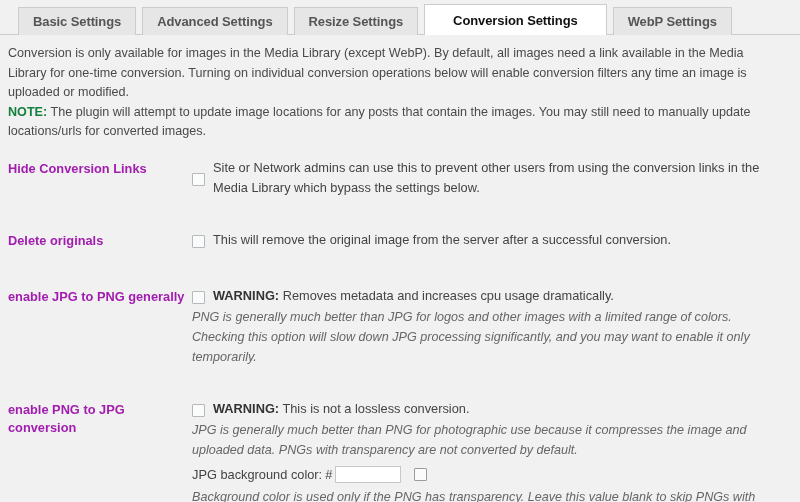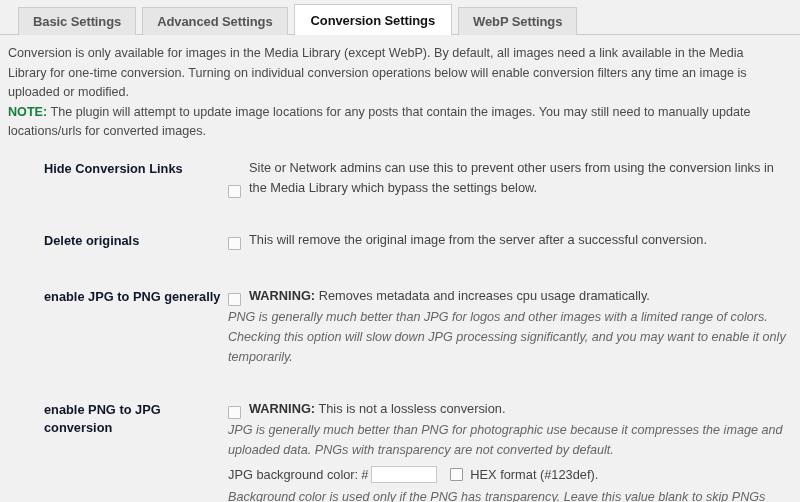--- a/index.html
+++ b/index.html
@@ -43,21 +43,21 @@
     white-space: nowrap;
     letter-spacing: -0.1px;
     cursor: pointer;
   }
   .tab.active {
     background: #ffffff;
     color: #111111;
     border-color: #cccccc;
     height: 31px;
     line-height: 31px;
-    padding: 0 16px;
+    padding: 0 28px;
   }
 
   
   .intro {
     padding: 9px 16px 0 8px;
     font-size: 12.6px;
     line-height: 19.5px;
     color: #4a4a4a;
     max-width: 784px;
   }
@@ -80,35 +80,34 @@
     align-items: flex-start;
   }
   .row-label {
     width: 192px;
     min-width: 192px;
     box-sizing: border-box;
     padding-left: 8px;
     padding-top: 2px;
     font-size: 12.8px;
     font-weight: bold;
-    color: #0f172a;
+    color: #a21caf;
     line-height: 18px;
-    margin-left: 36px;
   }
   .row-body {
     flex: 1;
     padding-right: 14px;
   }
   .spacer-md { height: 32px; }
   .spacer-lg { height: 36px; }
 
   
   .cb-line {
     display: flex;
-    align-items: flex-end;
+    align-items: center;
     font-size: 12.8px;
     line-height: 20px;
     color: #444444;
   }
   .checkbox {
     width: 13px;
     height: 13px;
     min-width: 13px;
     box-sizing: border-box;
     border: 1px solid #b4b9be;
@@ -169,20 +168,21 @@
     margin-right: 7px;
     cursor: pointer;
   }
 </style>
 </head>
 <body>
 
 <div class="tab-bar">
   <div class="tab">Basic Settings</div>
   <div class="tab">Advanced Settings</div>
+  <div class="tab">Resize Settings</div>
   <div class="tab active">Conversion Settings</div>
   <div class="tab">WebP Settings</div>
 </div>
 
 <div class="intro">
   <p>Conversion is only available for images in the Media Library (except WebP). By default, all images need a link available in the Media Library for one-time conversion. Turning on individual conversion operations below will enable conversion filters any time an image is uploaded or modified.</p>
   <p><span class="note-label">NOTE:</span><span> The plugin will attempt to update image locations for any posts that contain the images. You may still need to manually update locations/urls for converted images.</span></p>
 </div>
 
 <div class="settings">
@@ -231,20 +231,19 @@
         <span class="checkbox"></span>
         <span class="cb-text"><span class="warn">WARNING:</span><span> This is not a lossless conversion.</span></span>
       </div>
       <div class="desc">JPG is generally much better than PNG for photographic use because it compresses the image and uploaded data. PNGs with transparency are not converted by default.</div>
 
       <div class="color-line">
         <span class="lbl">JPG background color:</span>
         <span class="hash">#</span>
         <input class="color-input" type="text" placeholder="" value="" style="">
         <span class="hex-cb"></span>
-        <span>HEX format (#123def).</span>
       </div>
 
       <div class="desc">Background color is used only if the PNG has transparency. Leave this value blank to skip PNGs with transparency.</div>
     </div>
   </div>
 
 </div>
 
 </body></html>

